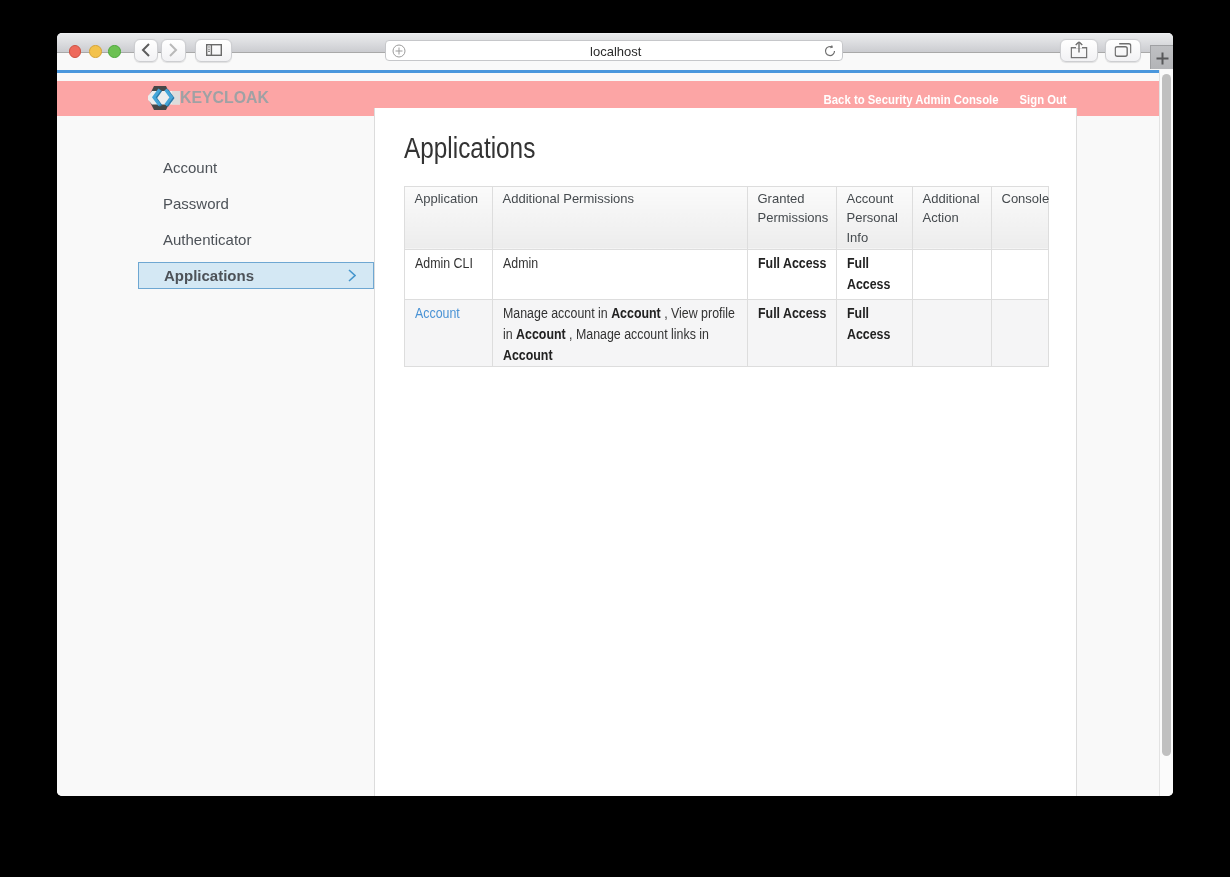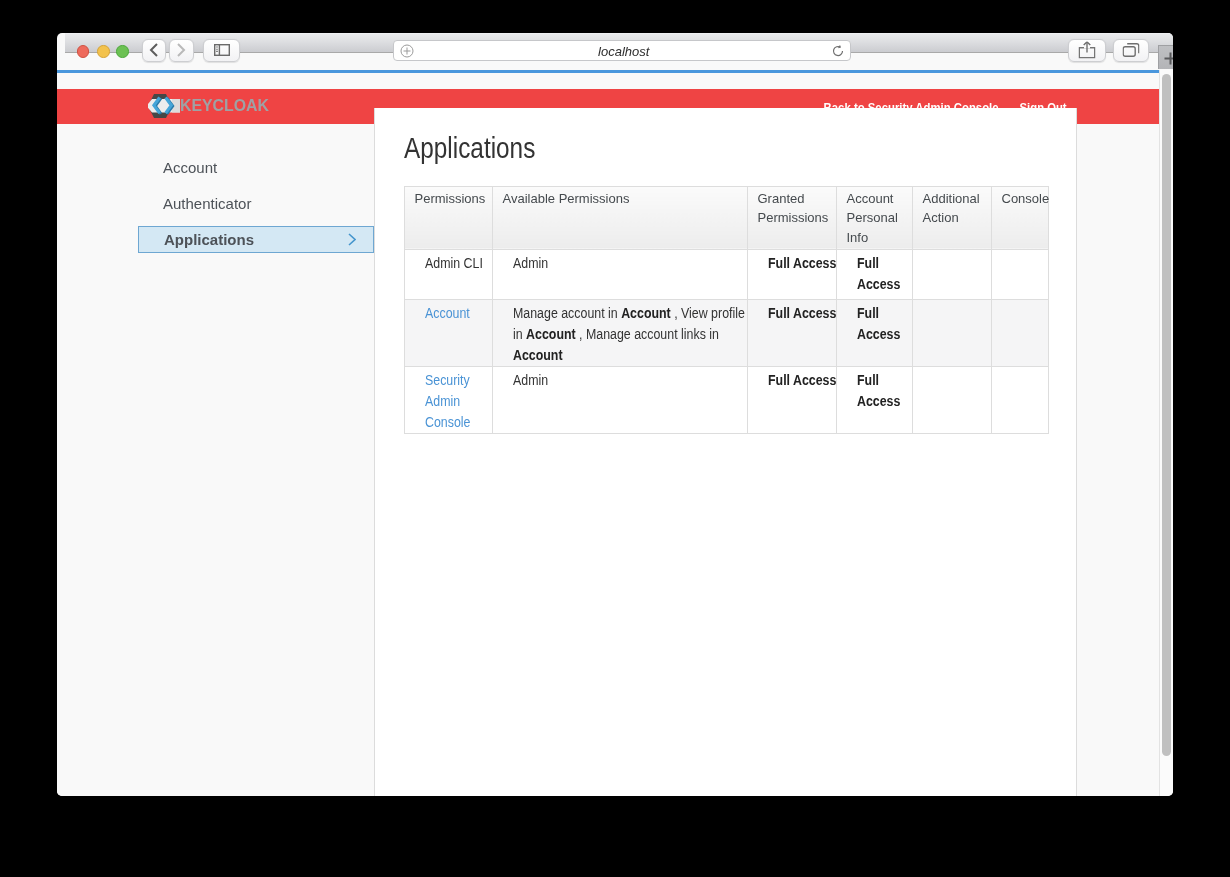--- a/index.html
+++ b/index.html
@@ -1,23 +1,23 @@
 <!DOCTYPE html>
 <html><head>
 <meta charset="utf-8">
 <style>
   * { margin:0; padding:0; box-sizing:border-box; }
   html,body { width:1230px; height:877px; background:#000; font-family:"Liberation Sans",sans-serif; overflow:hidden; }
   .window { position:absolute; left:57px; top:33px; width:1116px; height:763px;
             border-radius:5px 5px 5px 5px; overflow:hidden; background:#f9f9f9; }
 
   
-  .chrome { position:absolute; top:0; left:8px; width:1116px; height:20px;
+  .chrome { position:absolute; top:0; left:0; width:1116px; height:20px;
             background:linear-gradient(#f3f4f6 0%, #e9eaec 6%, #dcdde0 50%, #cbccd0 100%);
-            border-bottom:1px solid #a9a9a9;font-style:italic; }
+            border-bottom:1px solid #a9a9a9; }
   .tl { position:absolute; top:12px; width:12.5px; height:12.5px; border-radius:50%; }
   .tl.r { left:11.6px; background:#ee6a5c; border:1px solid #ce5243; }
   .tl.y { left:32.1px; background:#f3c24c; border:1px solid #d6a438; }
   .tl.g { left:51.4px; background:#6cc153; border:1px solid #4da83c; }
   .cbtn { position:absolute; top:6px; height:22.5px; background:linear-gradient(#ffffff,#f2f2f4);
           border:1px solid #cdced1; border-radius:6px; box-shadow:0 0.5px 1px rgba(0,0,0,.10); }
   .cbtn svg { position:absolute; left:50%; top:50%; transform:translate(-50%,-50%); }
   #btnback   { left:76.6px;  width:24.6px; }
   #btnfwd    { left:104px; width:24.6px; }
   #btnside   { left:138.4px; width:36.6px; }
@@ -26,41 +26,41 @@
   .urlbar { position:absolute; left:328px; top:6.5px; width:457.5px; height:21px;
             background:#fff; border:1px solid #c6c7ca; border-radius:4px; }
   .urltext { position:absolute; left:2px; width:100%; text-align:center; top:3px; font-size:13px; color:#2b2b2b; }
   .newtab { position:absolute; right:0; top:12.3px; width:23px; height:24.2px;
             background:linear-gradient(#bfc0c3,#b3b4b7); border-left:1px solid #9fa0a3; border-top:1px solid #9fa0a3; }
   .newtab svg { position:absolute; left:5px; top:6px; }
 
   
   .page { position:absolute; top:36.5px; left:0; width:1101.5px; height:726.5px;
           background:#f9f9f9; border-top:3px solid #4a97dd; }
-  .navbar { position:absolute; top:16px; left:0; width:100%; height:35.5px; background:#ef4444; }
+  .navbar { position:absolute; top:8px; left:0; width:100%; height:35.5px; background:#fca5a5; }
 
   .content-col { position:absolute; top:35.5px; left:317px; width:703px; height:688px;
                  background:#fff; border-left:1px solid #dcdcdc; border-right:1px solid #dcdcdc; }
 
   
   .sidemenu { position:absolute; top:81px; left:81px; width:236px; }
   .sideitem { position:relative; height:27px; margin-bottom:9px; line-height:27px;
               padding-left:25px; font-size:15px; color:#4d5258; }
   .sideitem.active { background:#d4e8f4; border:1px solid #6ea7d2; font-weight:bold; line-height:25px; }
   .sideitem.active svg { position:absolute; right:17px; top:6px; }
 
   
   .h2 { position:absolute; left:346.5px; top:61.4px; font-size:29px; line-height:29px; color:#333; white-space:nowrap; }
   .h2 span { display:inline-block; transform:scaleX(0.84); transform-origin:left top; }
   table { position:absolute; left:346.5px; top:113px; border-collapse:collapse;
           table-layout:fixed; width:644px; background:#fff; }
   th, td { border:1px solid #ddd; vertical-align:top; text-align:left; font-weight:normal; }
   th { font-size:13px; line-height:19.5px; padding:2px 4px 2px 10px; color:#454a4e;
        background:linear-gradient(#fbfbfb,#ececec); }
-  td { font-size:14px; line-height:21px; padding:3px 4px 0 20px; color:#333; }
+  td { font-size:14px; line-height:21px; padding:3px 4px 0 10px; color:#333; }
   .sx { display:inline-block; transform:scaleX(0.885); transform-origin:left top; white-space:nowrap; }
   td.nw { white-space:nowrap; }
   tr.stripe td { background:#f5f5f6; }
   .lnk { color:#4a93d5; }
   b { color:#222; }
 </style>
 </head>
 <body>
 <div class="window">
 
@@ -136,20 +136,21 @@
       <svg style="position:absolute;left:0;top:0" width="1101" height="36" viewBox="0 0 1101 36">
         <text x="766.6" y="23" font-family="Liberation Sans, sans-serif" font-size="13" font-weight="bold" fill="#ffffff" textLength="175" lengthAdjust="spacingAndGlyphs">Back to Security Admin Console</text>
         <text x="962.6" y="23" font-family="Liberation Sans, sans-serif" font-size="13" font-weight="bold" fill="#ffffff" textLength="47" lengthAdjust="spacingAndGlyphs">Sign Out</text>
       </svg>
     </div>
 
     <div class="content-col"></div>
 
     <div class="sidemenu">
       <div class="sideitem">Account</div>
+      <div class="sideitem">Password</div>
       <div class="sideitem">Authenticator</div>
       <div class="sideitem active">Applications
         <svg width="8" height="13" viewBox="0 0 8 13">
             <path d="M1 1 L7 6.5 L1 12" stroke="#4696cd" stroke-width="1.6" fill="none"></path>
           </svg>
       </div>
     </div>
 
     <div class="h2"><span>Applications</span></div>
 
@@ -157,22 +158,22 @@
       <colgroup>
           <col style="width:88px">
           <col style="width:255px">
           <col style="width:89px">
           <col style="width:76px">
           <col style="width:79px">
           <col style="width:57px">
         </colgroup>
       <tbody>
           <tr style="height:63.5px">
-        <th>Permissions</th>
-            <th>Available Permissions</th>
+        <th>Application</th>
+            <th>Additional Permissions</th>
             <th>Granted Permissions</th>
             <th>Account Personal Info</th>
             <th>Additional Action</th>
             <th>Console</th>
       </tr>
       <tr style="height:49.5px">
         <td><span class="sx">Admin CLI</span></td>
             <td><span class="sx">Admin</span></td>
             <td class="nw"><span class="sx"><b>Full Access</b></span></td>
             <td><span class="sx"><b>Full</b></span><br><span class="sx"><b>Access</b></span></td>
@@ -180,28 +181,20 @@
             <td></td>
       </tr>
       <tr class="stripe" style="height:67px">
         <td><span class="sx lnk">Account</span></td>
         <td><span class="sx">Manage account in <b>Account</b> , View profile</span><br><span class="sx">in <b>Account</b> , Manage account links in</span><br><span class="sx"><b>Account</b></span></td>
         <td class="nw"><span class="sx"><b>Full Access</b></span></td>
             <td><span class="sx"><b>Full</b></span><br><span class="sx"><b>Access</b></span></td>
             <td></td>
             <td></td>
       </tr>
-      <tr style="height:66px">
-        <td><span class="sx lnk">Security</span><br><span class="sx lnk">Admin</span><br><span class="sx lnk">Console</span></td>
-        <td><span class="sx">Admin</span></td>
-        <td class="nw"><span class="sx"><b>Full Access</b></span></td>
-            <td><span class="sx"><b>Full</b></span><br><span class="sx"><b>Access</b></span></td>
-            <td></td>
-            <td></td>
-      </tr>
     </tbody>
       </table>
 
   </div>
 
   <div style="position:absolute; right:0; top:36.5px; width:14.5px; height:726.5px; background:#fbfbfb; border-left:1px solid #e3e3e3;"></div>
   <div style="position:absolute; right:2px; top:40.5px; width:9px; height:682.5px; background:#c0c0c0; border-radius:4.5px;"></div>
 </div>
 
 </body></html>

